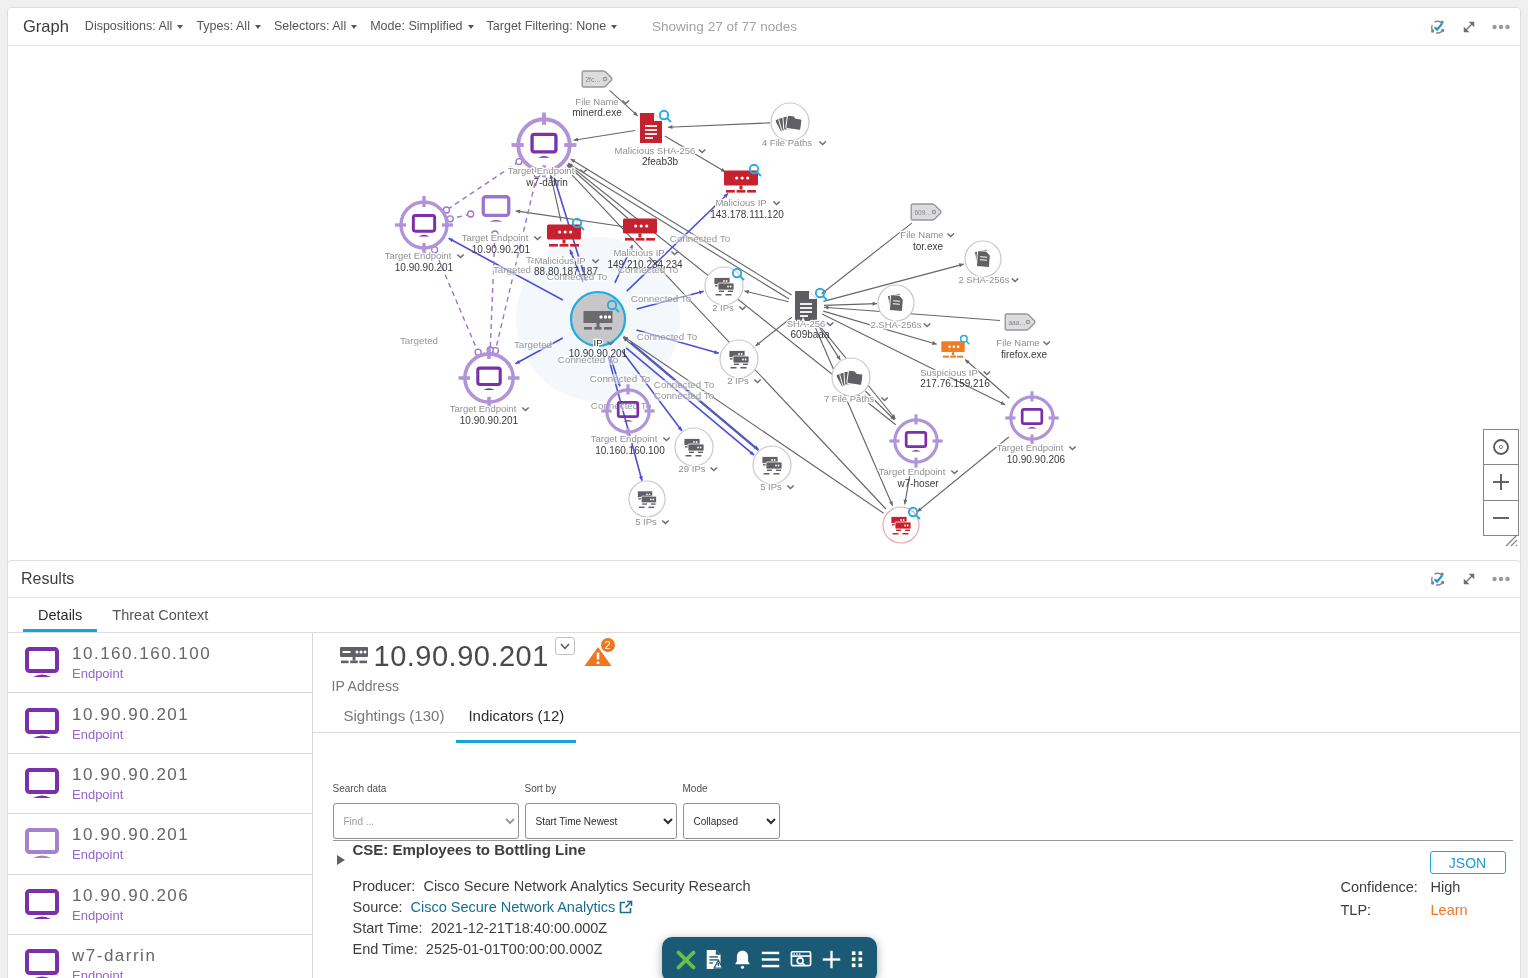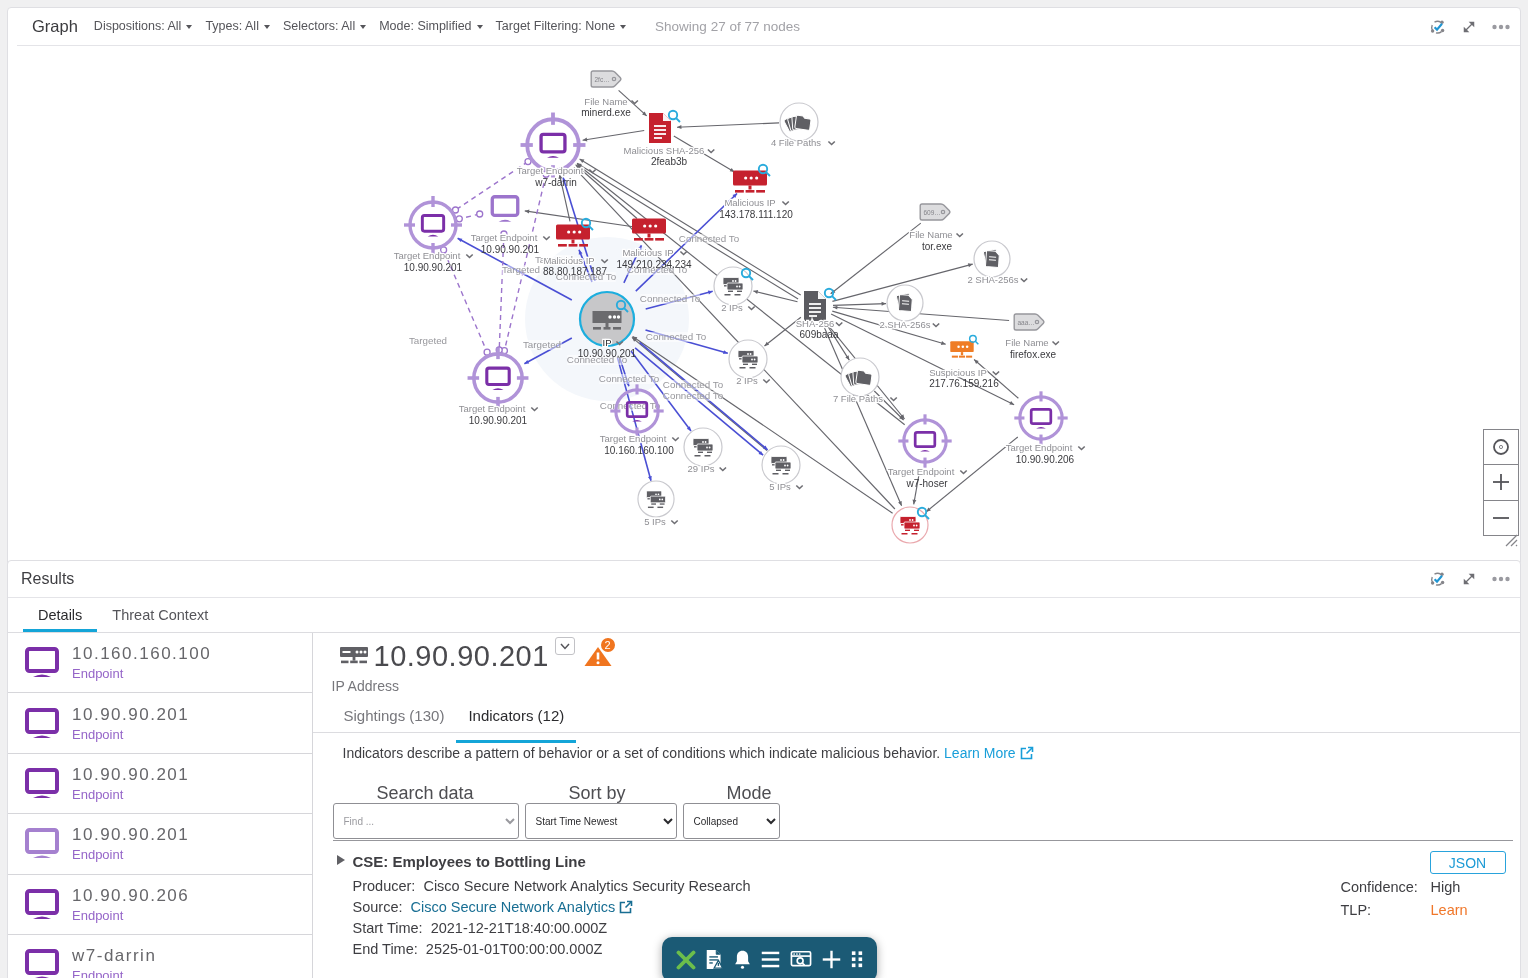--- a/index.html
+++ b/index.html
@@ -1,23 +1,23 @@
 <!DOCTYPE html>
 <html><head><meta charset="utf-8"><title>Graph</title>
 <style>
 *{margin:0;padding:0;box-sizing:border-box;}
 body{width:1528px;height:978px;background:#f0f0f1;font-family:"Liberation Sans",sans-serif;overflow:hidden;position:relative;}
 .panel{position:absolute;background:#fff;border:1px solid #dfdfe3;border-radius:4px;}
-#gpanel{left:7px;top:7px;width:1514px;height:560px;padding-left:9px;}
+#gpanel{left:7px;top:7px;width:1514px;height:560px;}
 .phead{height:38px;display:flex;align-items:center;padding:0 10px 0 15px;border-bottom:1px solid #e4e4e8;}
 .ptitle{font-size:16.5px;color:#3b3b3e;}
 .menu{display:flex;align-items:flex-start;margin-left:16px;color:#55555a;font-size:12.5px;}
 .menu > span{margin-right:13px;white-space:nowrap;}
 .caret{display:inline-block;width:0;height:0;border-left:3.7px solid transparent;border-right:3.7px solid transparent;border-top:4.6px solid #55555a;margin-left:5px;vertical-align:1.5px;}
-.showing{color:#a2a2a7;font-size:13.5px;margin-left:16px;}
+.showing{color:#a2a2a7;font-size:13.5px;margin-left:22px;}
 .hicons{margin-left:auto;display:flex;align-items:center;gap:15px;}
 #gcanvas{position:relative;width:100%;height:501px;overflow:hidden;background:#fff;}
 .zoomctl{position:absolute;right:1px;top:383px;width:36px;}
 .zbtn{width:36px;height:35.8px;background:#fff;border:1px solid #85858a;border-top:none;display:flex;align-items:center;justify-content:center;color:#55555a;}
 .zbtn:first-child{border-top:1px solid #85858a;}
 #rpanel{left:7px;top:560px;width:1514px;height:500px;}
 .rhead{height:37px;display:flex;align-items:center;padding:0 10px 0 13px;border-bottom:1px solid #e4e4e8;}
 .rtitle{font-size:16px;color:#3e3e42;}
 .rtabs{height:35px;display:flex;align-items:flex-end;padding:0 15px;border-bottom:1px solid #dcdce0;}
 .rtab{font-size:14.5px;padding:8px 15px 9px;color:#55555a;}
@@ -28,21 +28,21 @@
 .rtxt{margin-left:13px;}
 .rt1{font-size:17px;color:#66666a;letter-spacing:1.5px;}
 .rt2{font-size:13px;color:#9565c8;margin-top:2px;}
 .rdetail{flex:1;position:relative;font-size:14px;}
 .abs{position:absolute;}
 .bigip{font-size:29px;color:#4a4a4e;letter-spacing:0.5px;}
 .chevbtn{width:20px;height:18px;border:1px solid #c2c2c6;border-radius:3px;display:flex;align-items:center;justify-content:center;}
 .dtab{font-size:15px;padding:0 12px 7px;color:#77777c;float:left;}
 .dtab.act{color:#2b2b2e;border-bottom:3px solid #14a5d8;padding-bottom:16px;}
 a.lm{color:#189ed9;text-decoration:none;}
-.flabel{font-size:18px;color:#4e4e52;margin-left:44px;}
+.flabel{font-size:10px;color:#4e4e52;}
 select{font-family:"Liberation Sans",sans-serif;font-size:10px;height:36px;border:1px solid #8f8f94;border-radius:3px;background:#fff;color:#2b2b2e;padding:0 6px;}
 .indtitle{font-size:15px;font-weight:bold;color:#3e3e42;}
 .tri{width:0;height:0;border-top:5.5px solid transparent;border-bottom:5.5px solid transparent;border-left:8px solid #606065;}
 .indrow{font-size:14.5px;color:#3e3e42;height:21px;}
 a.src{color:#186e93;text-decoration:none;}
 .jsonbtn{width:76px;height:23px;border:1px solid #29a3dc;border-radius:3px;color:#1d9bd6;font-size:14px;display:flex;align-items:center;justify-content:center;}
 .conf{font-size:14.5px;color:#3e3e42;border-collapse:collapse;}
 .conf td{padding:0 0 6.5px 0;vertical-align:top;}
 .conf .k{width:90px;}
 .toolbar{position:absolute;left:662px;top:937px;width:215px;height:45px;background:#1b5a75;border-radius:10px;box-shadow:0 2px 10px rgba(0,0,0,0.35);display:flex;align-items:center;justify-content:space-around;padding:0 10px;z-index:50;}
@@ -799,36 +799,29 @@
             <circle cx="14" cy="15.8" r="1.5" fill="#fff"></circle>
           </svg>
   <div style="position:absolute;left:15px;top:0;width:18px;height:18px;border-radius:50%;background:#f0751f;border:2px solid #fff;color:#fff;font-size:11px;display:flex;align-items:center;justify-content:center;">2</div>
 </div>
 <div class="abs" style="left:19px;top:45px;font-size:14px;color:#77777c;">IP Address</div>
 <div class="abs" style="left:19px;top:74px;">
   <div class="dtab">Sightings (130)</div>
           <div class="dtab act">Indicators (12)</div>
 </div>
 <div class="abs" style="left:0;top:98.5px;right:0;border-bottom:1px solid #dcdce0;"></div>
-<div class="abs" style="left:30px;top:112px;color:#3e3e42;">Indicators describe a pattern of behavior or a set of conditions which indicate malicious behavior. <a class="lm" href="#">Learn More <svg width="14" height="14" viewBox="0 0 14 14" style="vertical-align:-2px">
-              <g fill="none" stroke="#189ed9" stroke-width="1.6">
-                <path d="M11.5 8 V12.5 H1.5 V2.5 H6"></path>
-                <path d="M8 1.5 H12.5 V6"></path>
-                <path d="M12 2 L6.5 7.5"></path>
-              </g>
-            </svg></a></div>
 <div class="abs flabel" style="left:20px;top:150px;">Search data</div>
 <div class="abs flabel" style="left:212px;top:150px;">Sort by</div>
 <div class="abs flabel" style="left:370px;top:150px;">Mode</div>
 <select class="abs" style="left:20px;top:170px;width:186px;color:#9a9a9f;"><option>Find ...</option></select>
 <select class="abs" style="left:212px;top:170px;width:152px;"><option>Start Time Newest</option></select>
 <select class="abs" style="left:370px;top:170px;width:97px;"><option>Collapsed</option></select>
 <div class="abs" style="left:20px;top:207px;width:1180px;border-bottom:1px solid #97979c;"></div>
 <div class="abs tri" style="left:24px;top:222px;"></div>
-<div class="abs indtitle" style="left:40px;top:220px;">CSE: Employees to Bottling Line</div>
+<div class="abs indtitle" style="left:40px;top:208px;">CSE: Employees to Bottling Line</div>
 <div class="abs" style="left:40px;top:245px;">
   <div class="indrow">Producer:&nbsp; Cisco Secure Network Analytics Security Research</div>
   <div class="indrow">Source:&nbsp; <a class="src" href="#">Cisco Secure Network Analytics <svg width="14" height="14" viewBox="0 0 14 14" style="vertical-align:-2px">
                 <g fill="none" stroke="#186e93" stroke-width="1.6">
                   <path d="M11.5 8 V12.5 H1.5 V2.5 H6"></path>
                   <path d="M8 1.5 H12.5 V6"></path>
                   <path d="M12 2 L6.5 7.5"></path>
                 </g>
               </svg></a></div>
   <div class="indrow">Start Time:&nbsp; 2021-12-21T18:40:00.000Z</div>

